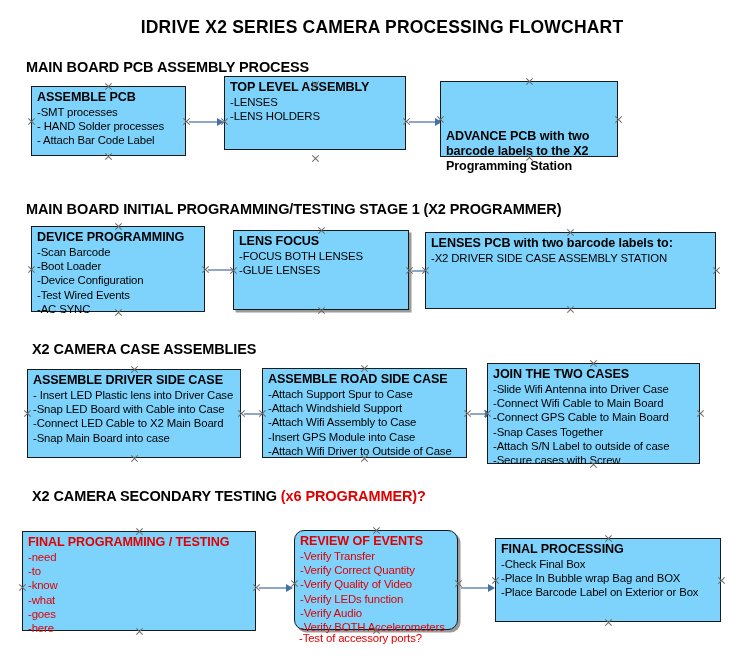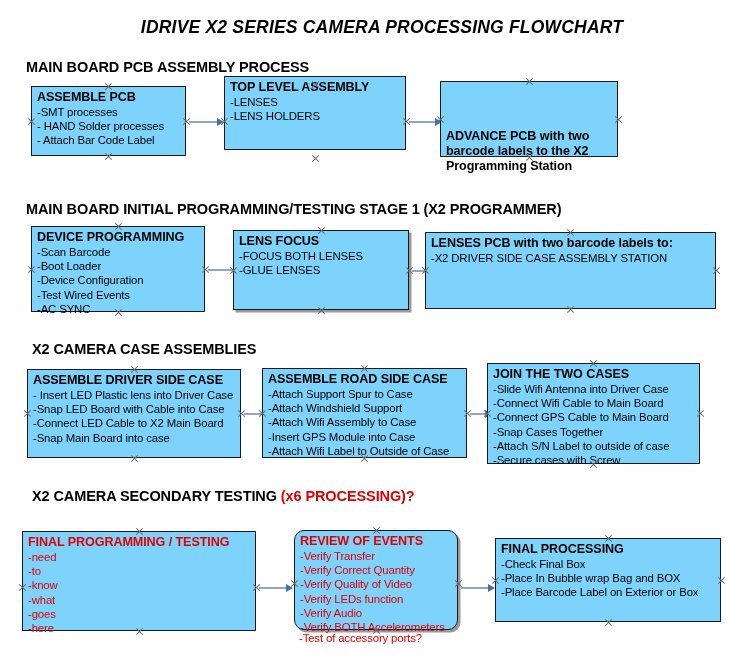--- a/index.html
+++ b/index.html
@@ -27,21 +27,20 @@
   .main-title {
     position: absolute;
     left: 122px;
     top: 17px;
     width: 520px;
     text-align: center;
     font-size: 17.5px;
     font-weight: bold;
     letter-spacing: 0.2px;
     white-space: nowrap;
-    font-style: italic;
   }
 
   .section-header {
     position: absolute;
     font-size: 14.5px;
     font-weight: bold;
     white-space: nowrap;
     letter-spacing: -0.1px;
   }
   .section-header .hl-red {
@@ -266,21 +265,21 @@
     <div class="head" style="left:18px;"></div>
   </div>
 
   <div class="node" style="left:262px; top:368px; width:205px; height:90px;">
     <div class="node-inner">
       <div class="node-title">ASSEMBLE ROAD SIDE CASE</div>
       <div class="node-line">-Attach Support Spur to Case</div>
       <div class="node-line">-Attach Windshield Support</div>
       <div class="node-line">-Attach Wifi Assembly to Case</div>
       <div class="node-line">-Insert GPS Module into Case</div>
-      <div class="node-line">-Attach Wifi Label to Outside of Case</div>
+      <div class="node-line">-Attach Wifi Driver to Outside of Case</div>
     </div>
   </div>
   <div class="handle" style="left:364px; top:368px;"></div>
   <div class="handle" style="left:364px; top:458px;"></div>
   <div class="handle" style="left:262px; top:413px;"></div>
   <div class="handle" style="left:467px; top:413px;"></div>
 
   <div class="connector" style="left:470px; top:409px; width:22px;">
     <div class="line" style="width:15px;"></div>
     <div class="head" style="left:15px;"></div>
@@ -296,21 +295,21 @@
       <div class="node-line">-Attach S/N Label to outside of case</div>
       <div class="node-line">-Secure cases with Screw</div>
     </div>
   </div>
   <div class="handle" style="left:593px; top:363px;"></div>
   <div class="handle" style="left:593px; top:464px;"></div>
   <div class="handle" style="left:487px; top:413px;"></div>
   <div class="handle" style="left:700px; top:413px;"></div>
 
   <div class="section-header" style="left:32px; top:488px;">
-    <span>X2 CAMERA SECONDARY TESTING </span><span class="hl-red">(x6 PROCESSING)?</span>
+    <span>X2 CAMERA SECONDARY TESTING </span><span class="hl-red">(x6 PROGRAMMER)?</span>
   </div>
 
   <div class="node red-text" style="left:22px; top:531px; width:234px; height:100px;">
     <div class="node-inner">
       <div class="node-title">FINAL PROGRAMMING / TESTING</div>
       <div class="node-line">-need</div>
       <div class="node-line">-to</div>
       <div class="node-line">-know</div>
       <div class="node-line">-what</div>
       <div class="node-line">-goes</div>

